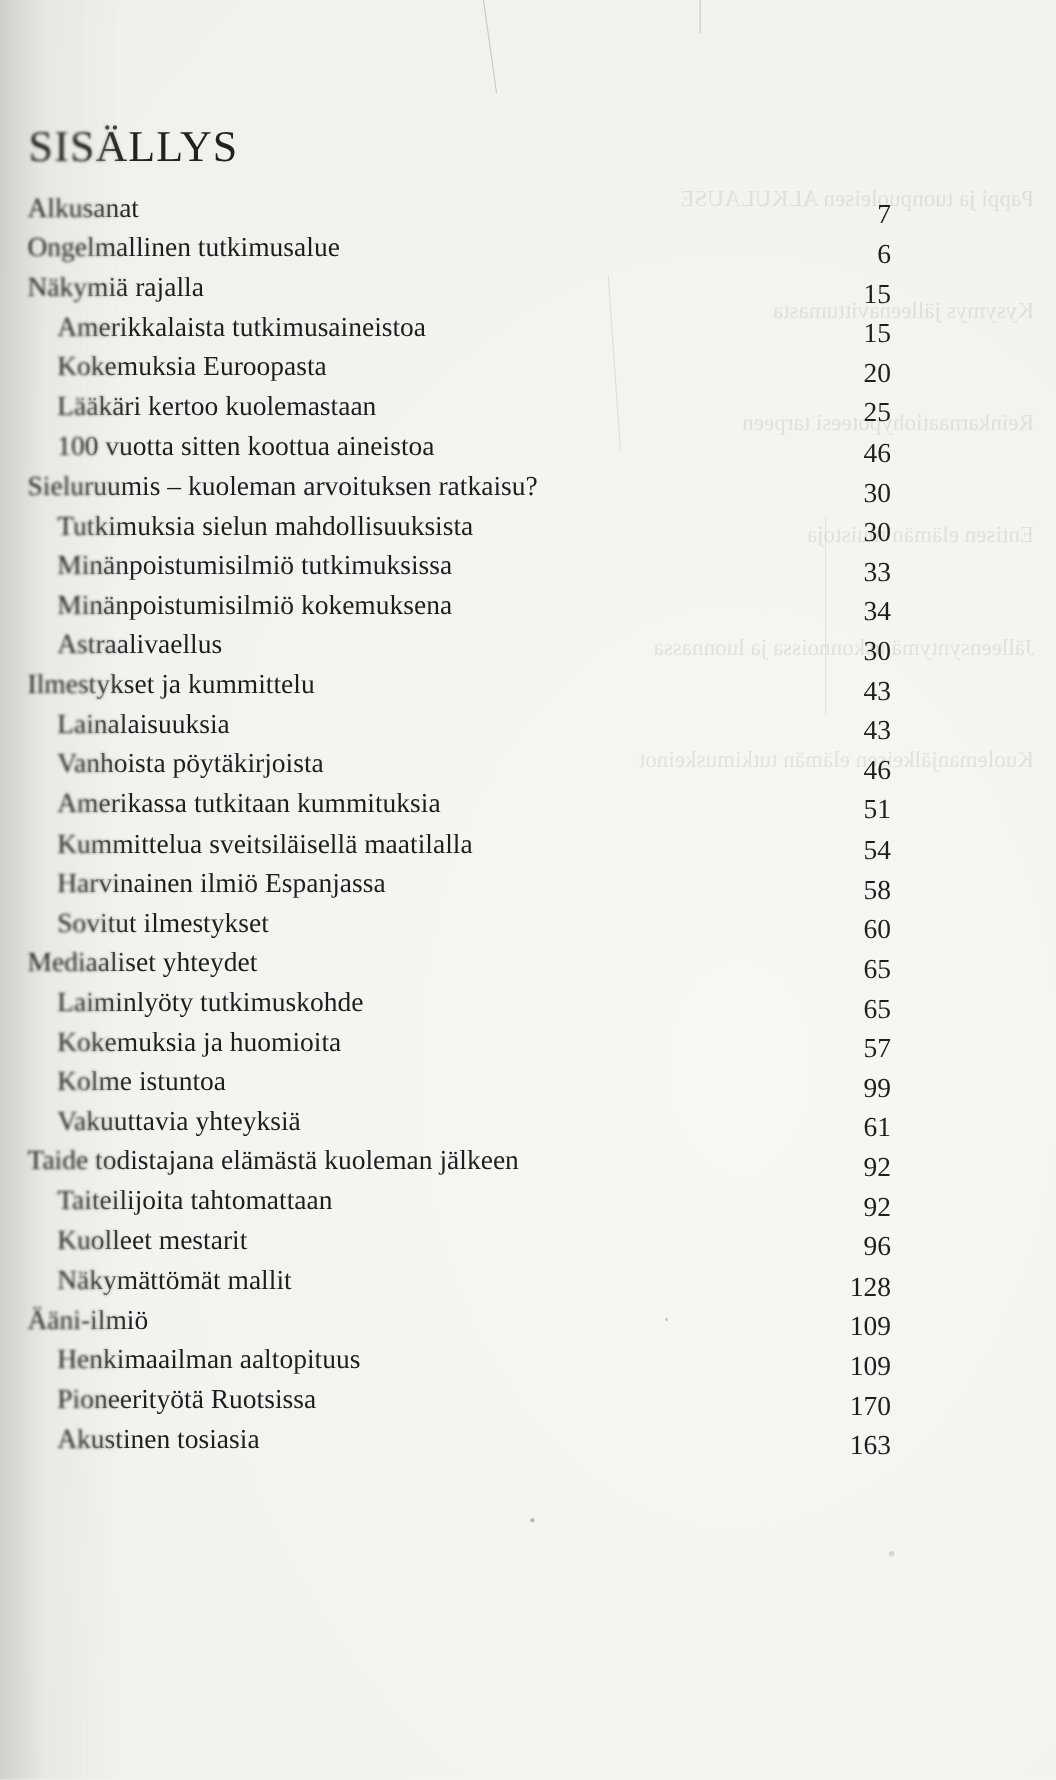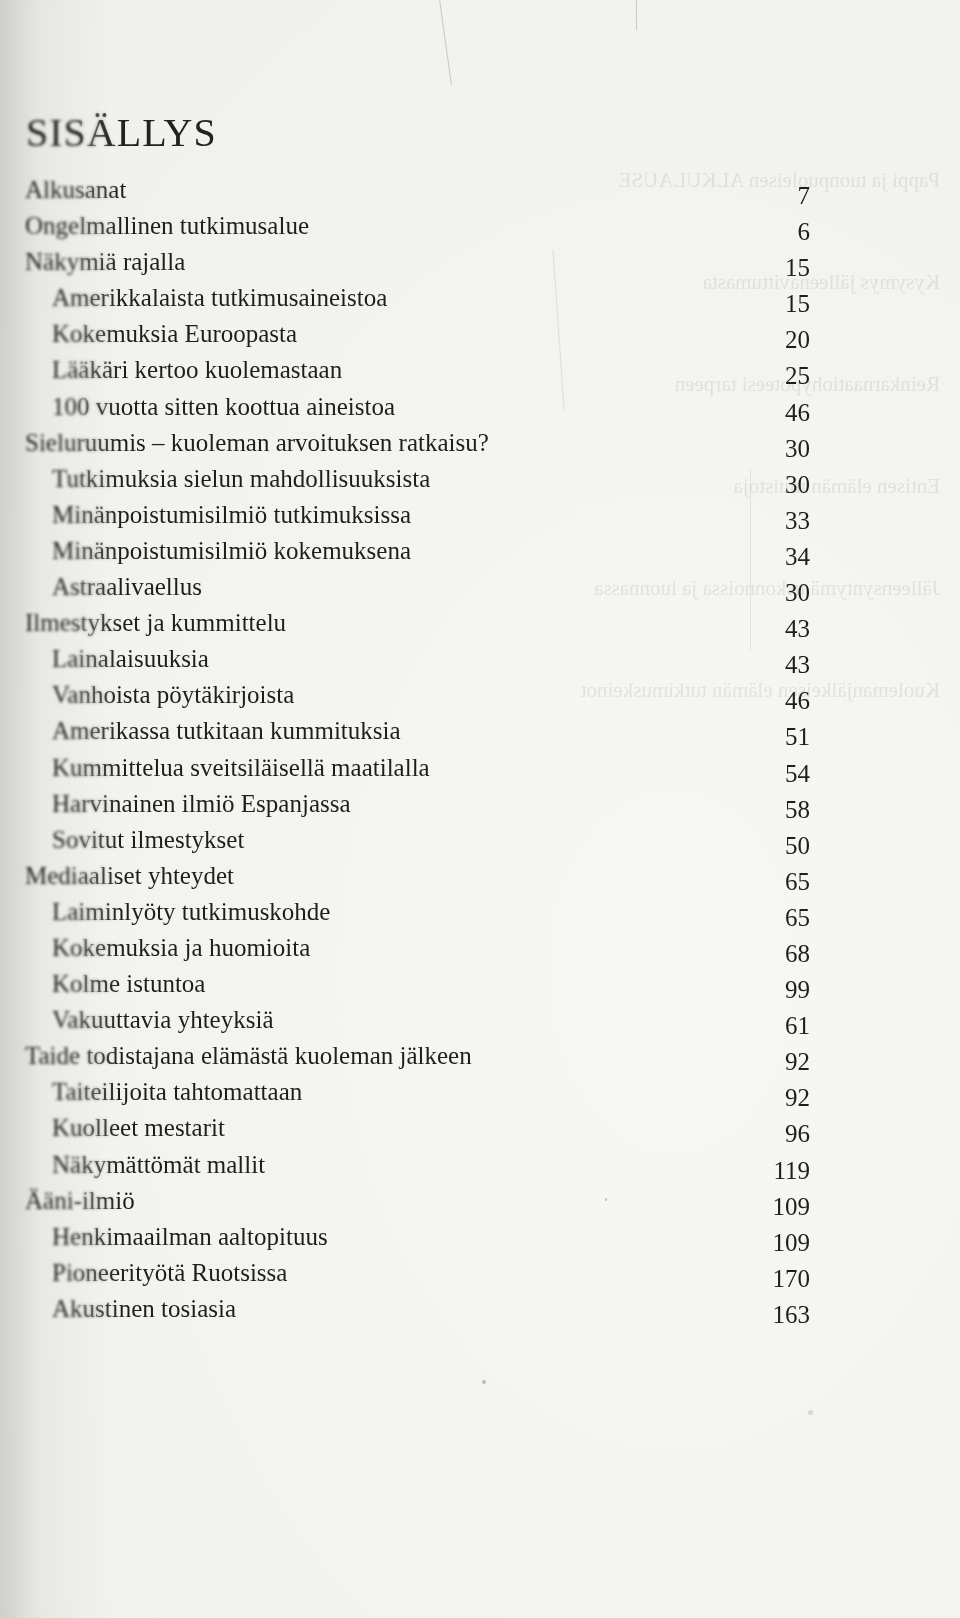--- a/index.html
+++ b/index.html
@@ -148,33 +148,33 @@
       <li class="toc-row sub">
         <span class="label">Kummittelua sveitsiläisellä maatilalla</span>
         <span class="page-num">54</span>
       </li>
       <li class="toc-row sub">
         <span class="label">Harvinainen ilmiö Espanjassa</span>
         <span class="page-num">58</span>
       </li>
       <li class="toc-row sub">
         <span class="label">Sovitut ilmestykset</span>
-        <span class="page-num">50</span>
+        <span class="page-num">60</span>
       </li>
       <li class="toc-row">
         <span class="label">Mediaaliset yhteydet</span>
         <span class="page-num">65</span>
       </li>
       <li class="toc-row sub">
         <span class="label">Laiminlyöty tutkimuskohde</span>
         <span class="page-num">65</span>
       </li>
       <li class="toc-row sub">
         <span class="label">Kokemuksia ja huomioita</span>
-        <span class="page-num">68</span>
+        <span class="page-num">57</span>
       </li>
       <li class="toc-row sub">
         <span class="label">Kolme istuntoa</span>
         <span class="page-num">99</span>
       </li>
       <li class="toc-row sub">
         <span class="label">Vakuuttavia yhteyksiä</span>
         <span class="page-num">61</span>
       </li>
       <li class="toc-row">
@@ -184,21 +184,21 @@
       <li class="toc-row sub">
         <span class="label">Taiteilijoita tahtomattaan</span>
         <span class="page-num">92</span>
       </li>
       <li class="toc-row sub">
         <span class="label">Kuolleet mestarit</span>
         <span class="page-num">96</span>
       </li>
       <li class="toc-row sub">
         <span class="label">Näkymättömät mallit</span>
-        <span class="page-num">119</span>
+        <span class="page-num">128</span>
       </li>
       <li class="toc-row">
         <span class="label">Ääni-ilmiö</span>
         <span class="page-num">109</span>
       </li>
       <li class="toc-row sub">
         <span class="label">Henkimaailman aaltopituus</span>
         <span class="page-num">109</span>
       </li>
       <li class="toc-row sub">

